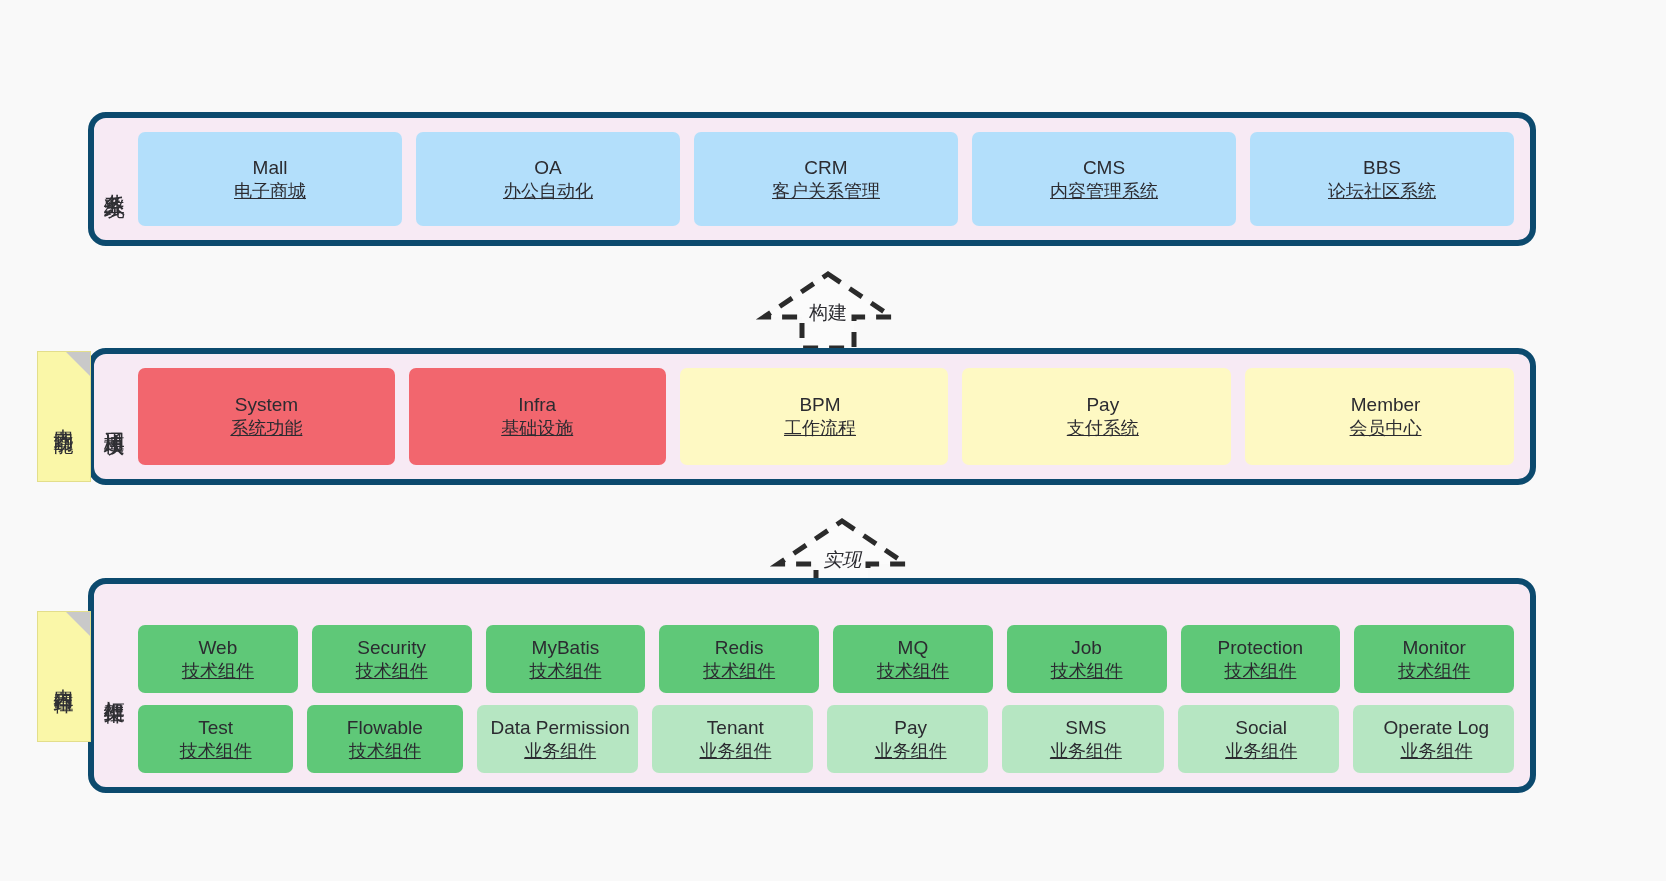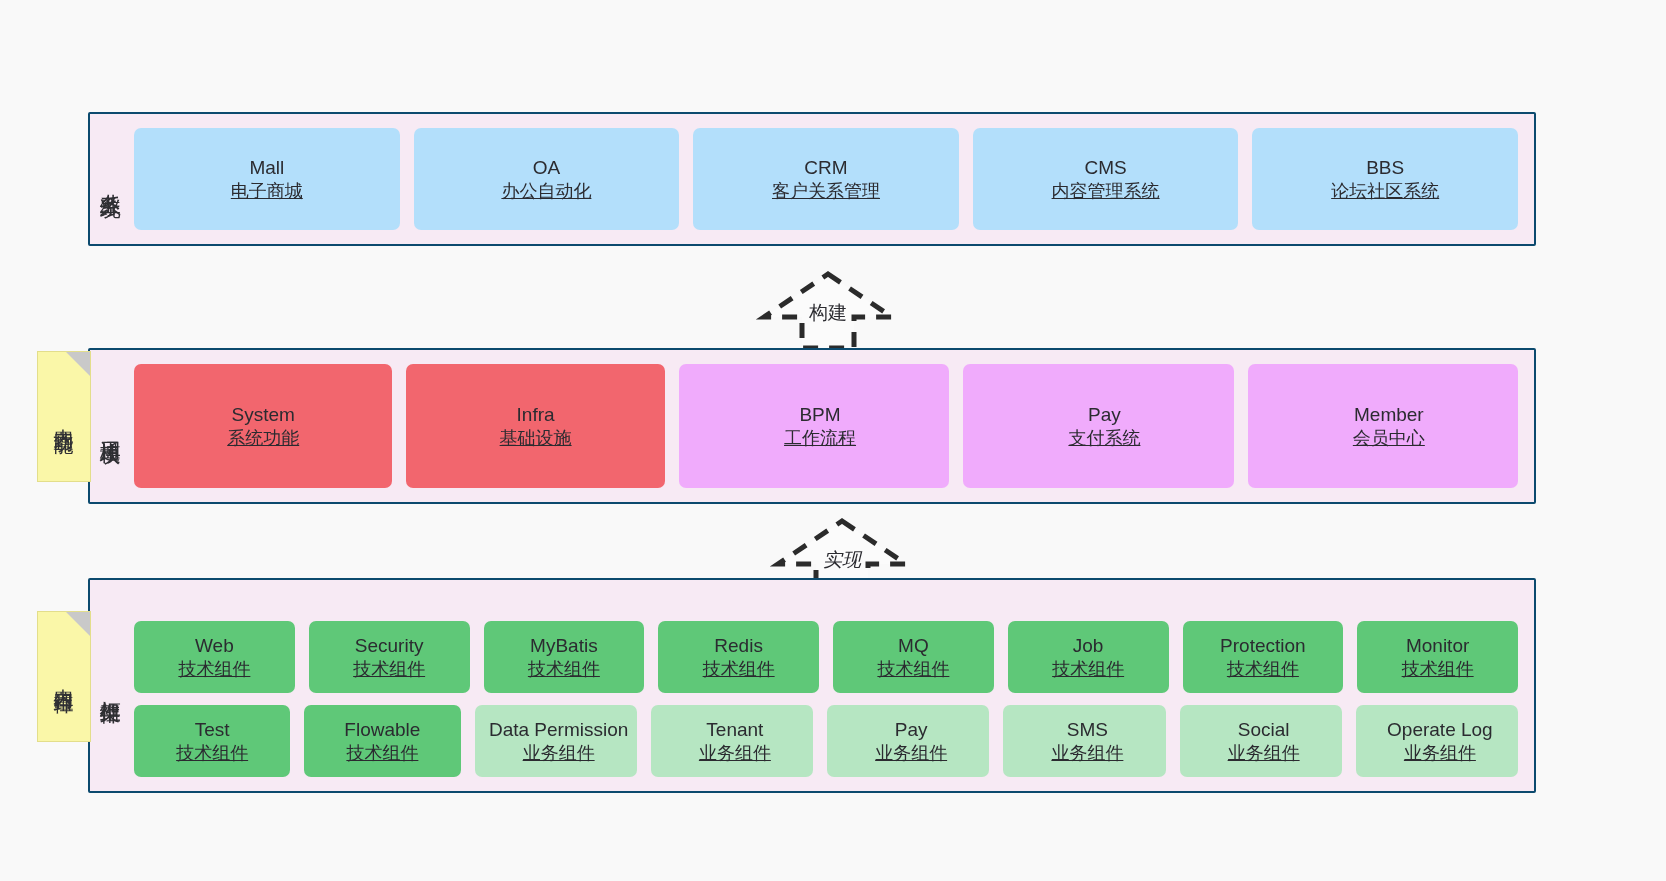--- a/index.html
+++ b/index.html
@@ -11,22 +11,22 @@
     overflow:hidden;
     position:relative;
   }
   .canvas{position:absolute;inset:0;}
 
   
   .layer{
     position:absolute;
     box-sizing:border-box;
     background:#F7EAF4;
-    border:2px solid #0c4a6e;
-    border-radius:2px;
+    border:6px solid #0c4a6e;
+    border-radius:18px;
     display:flex;
     align-items:stretch;
   }
   .layer-title{
     flex:0 0 auto;
     width:40px;
     display:flex;
     align-items:center;
     justify-content:center;
     font-size:21px;
@@ -58,21 +58,21 @@
     text-align:center;
     line-height:1.26;
     padding:4px 6px;
     box-sizing:border-box;
   }
   .node .en{font-size:19px;color:#2B2B30;}
   .node .cn{font-size:18px;color:#2B2B30;text-decoration:underline;}
 
   .n-blue{background:#B3DFFB;}
   .n-red{background:#F2666E;}
-  .n-pink{background:#f0abfc;padding-left:18px;}
+  .n-pink{background:#fef9c3;padding-left:18px;}
   .n-green{background:#5FC878;}
   .n-green-light{background:#B6E6C2;padding-left:12px;}
 
   
   .note{
     position:absolute;
     box-sizing:border-box;
     background:#FAF7A8;
     border:1px solid #E3DE8B;
     display:flex;
@@ -145,21 +145,21 @@
       <path d="M70 4 L134 47 L96 47 L96 78 L44 78 L44 47 L6 47 Z" fill="#FBFBFB" stroke="#2B2B2B" stroke-width="5" stroke-dasharray="15 11" stroke-linejoin="miter"></path>
     </svg>
     <span class="lbl" style="top:30px;">构建</span>
   </div>
 
   <div class="note" style="left:37px;top:351px;width:54px;height:131px;">
     <span class="fold"></span>
     <span>内置功能</span>
   </div>
 
-  <div class="layer" style="left:88px;top:348px;width:1448px;height:156px;">
+  <div class="layer" style="left:88px;top:348px;width:1448px;height:137px;">
     <div class="layer-title">通用模块</div>
     <div class="layer-body">
 
       <div class="node n-red">
         <span class="en">System</span>
         <span class="cn">系统功能</span>
       </div>
       <div class="node n-red">
         <span class="en">Infra</span>
         <span class="cn">基础设施</span>

